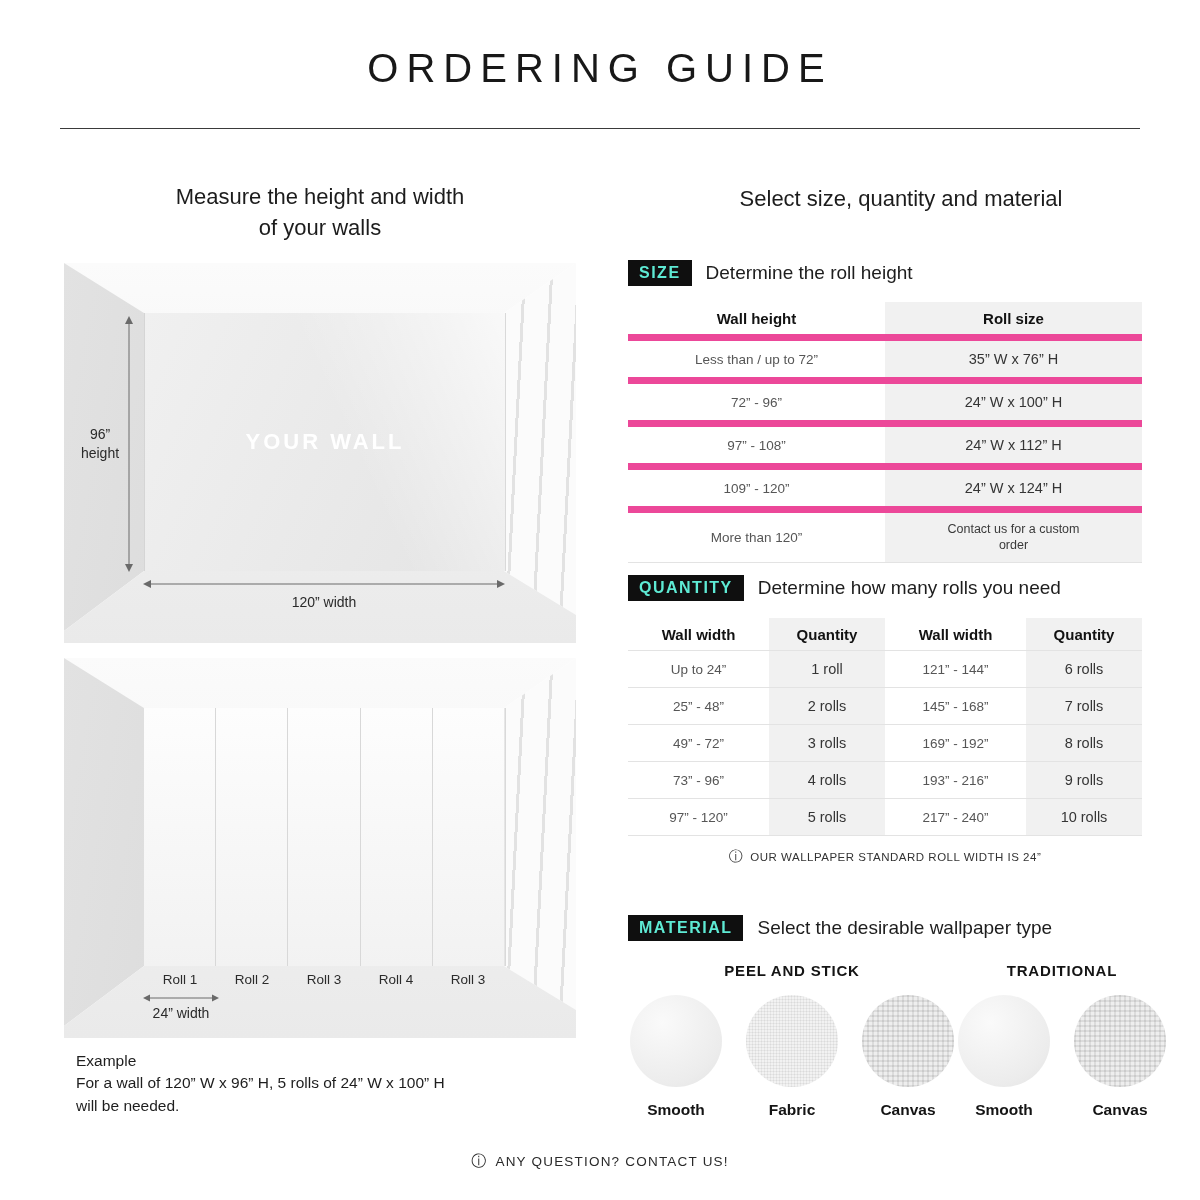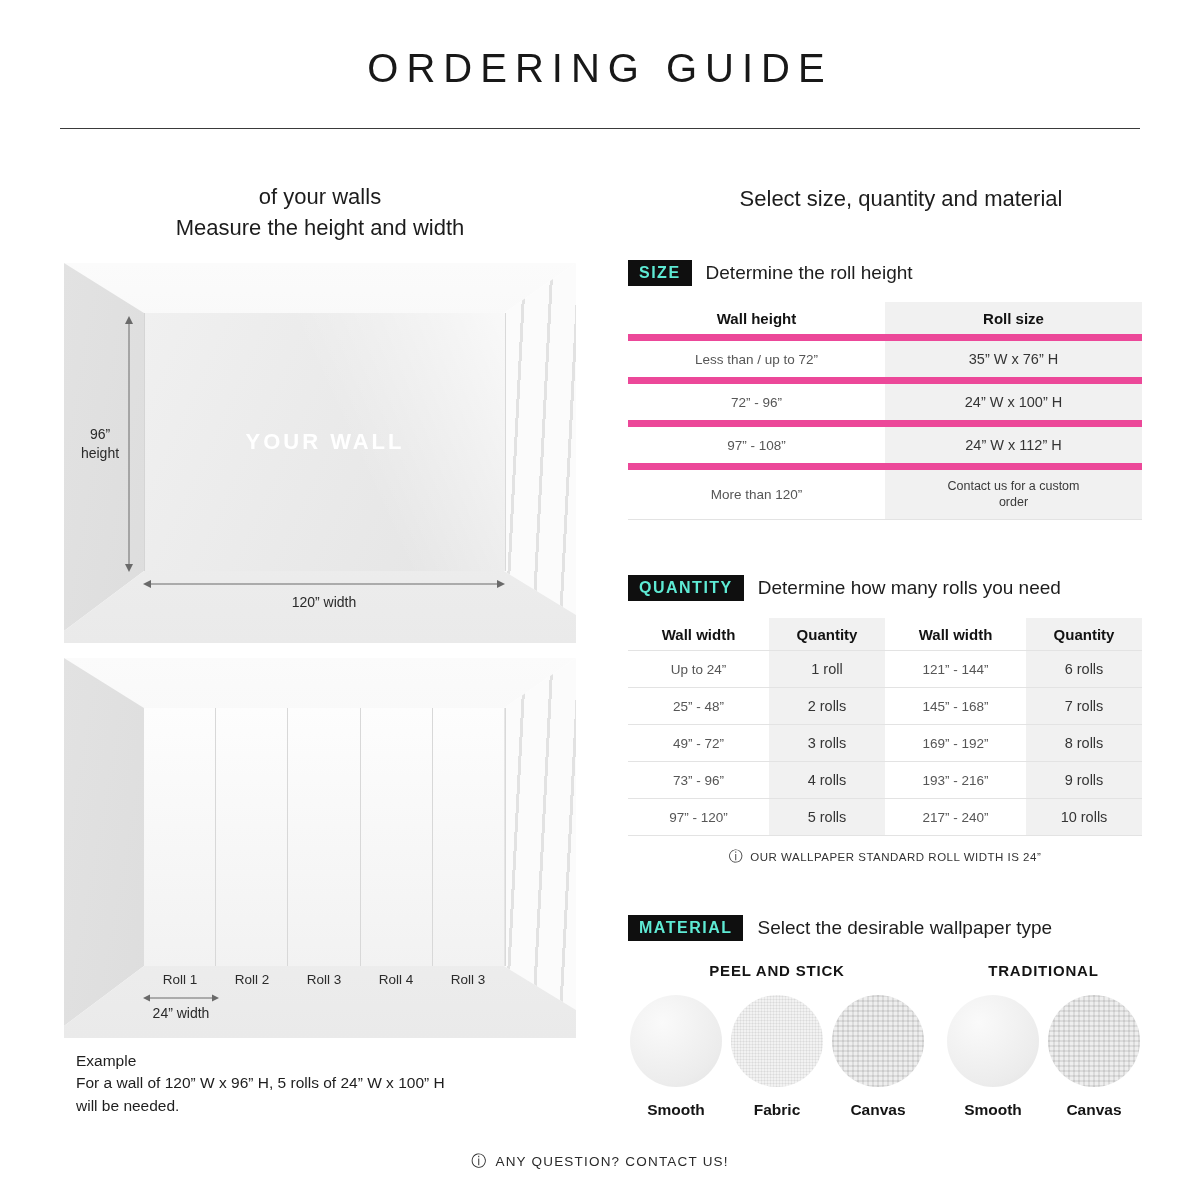--- a/index.html
+++ b/index.html
@@ -82,21 +82,21 @@
   .small-note{font-size:12.5px;line-height:1.25;max-width:160px;display:block;text-align:center;color:#3a3a3a;}
 
   .note{position:absolute;top:678px;left:0;width:100%;display:flex;justify-content:center;
     align-items:center;gap:7px;font-size:11.5px;letter-spacing:.5px;color:#333;}
   .note-icon{font-size:14px;color:#333;}
 
   .material-groups{position:absolute;top:792px;left:0;width:514px;display:flex;
     justify-content:space-between;}
   .mgroup{display:flex;flex-direction:column;align-items:center;}
   .mgroup-title{font-weight:700;font-size:15px;letter-spacing:.8px;color:#141414;}
-  .mrow{display:flex;gap:5px;margin-top:16px;}
+  .mrow{display:flex;gap:20px;margin-top:16px;}
   .moption{display:flex;flex-direction:column;align-items:center;width:96px;}
   .swatch{width:92px;height:92px;border-radius:50%;}
   .swatch.smooth{background:radial-gradient(circle at 35% 30%,#fafafa,#ececec 70%,#e2e2e2);}
   .swatch.fabric{background-color:#f2f2f2;
     background-image:repeating-linear-gradient(0deg,rgba(0,0,0,.05) 0 1px,transparent 1px 3px),
       repeating-linear-gradient(90deg,rgba(0,0,0,.05) 0 1px,transparent 1px 3px);}
   .swatch.canvas{background-color:#eeeeee;
     background-image:repeating-linear-gradient(0deg,rgba(0,0,0,.08) 0 2px,transparent 2px 5px),
       repeating-linear-gradient(90deg,rgba(0,0,0,.08) 0 2px,transparent 2px 5px);}
   .moption-label{margin-top:14px;font-weight:700;font-size:15.5px;color:#141414;}
@@ -107,22 +107,22 @@
 </style>
 </head>
 <body>
 
 <div class="canvas">
 
   <div class="page-title">ORDERING GUIDE</div>
   <div class="title-rule"></div>
 
   <div class="left-heading">
+    <div>Measure the height and width</div>
     <div>of your walls</div>
-    <div>Measure the height and width</div>
   </div>
 
   <div class="room" id="room1">
     <div class="layer room-ceiling"></div>
     <div class="layer room-leftwall"></div>
     <div class="layer room-window"></div>
     <div class="layer room-floor"></div>
     <div class="room-backwall">
       <div class="wall-light"></div>
       <span class="your-wall">YOUR WALL</span>
@@ -198,20 +198,24 @@
       </div>
       <div class="t-row">
         <div class="t-cell wall-cell">72” - 96”</div>
         <div class="t-cell shade roll-cell">24” W x 100” H</div>
       </div>
       <div class="t-row">
         <div class="t-cell wall-cell">97” - 108”</div>
         <div class="t-cell shade roll-cell">24” W x 112” H</div>
       </div>
       <div class="t-row">
+        <div class="t-cell wall-cell">109” - 120”</div>
+        <div class="t-cell shade roll-cell">24” W x 124” H</div>
+      </div>
+      <div class="t-row">
         <div class="t-cell wall-cell">More than 120”</div>
         <div class="t-cell shade roll-cell">
           <span class="small-note">Contact us for a custom order</span>
         </div>
       </div>
     </div>
 
     <div class="section-header" id="quantity-header">
       <span class="badge">QUANTITY</span>
       <span class="section-sub">Determine how many rolls you need</span>

